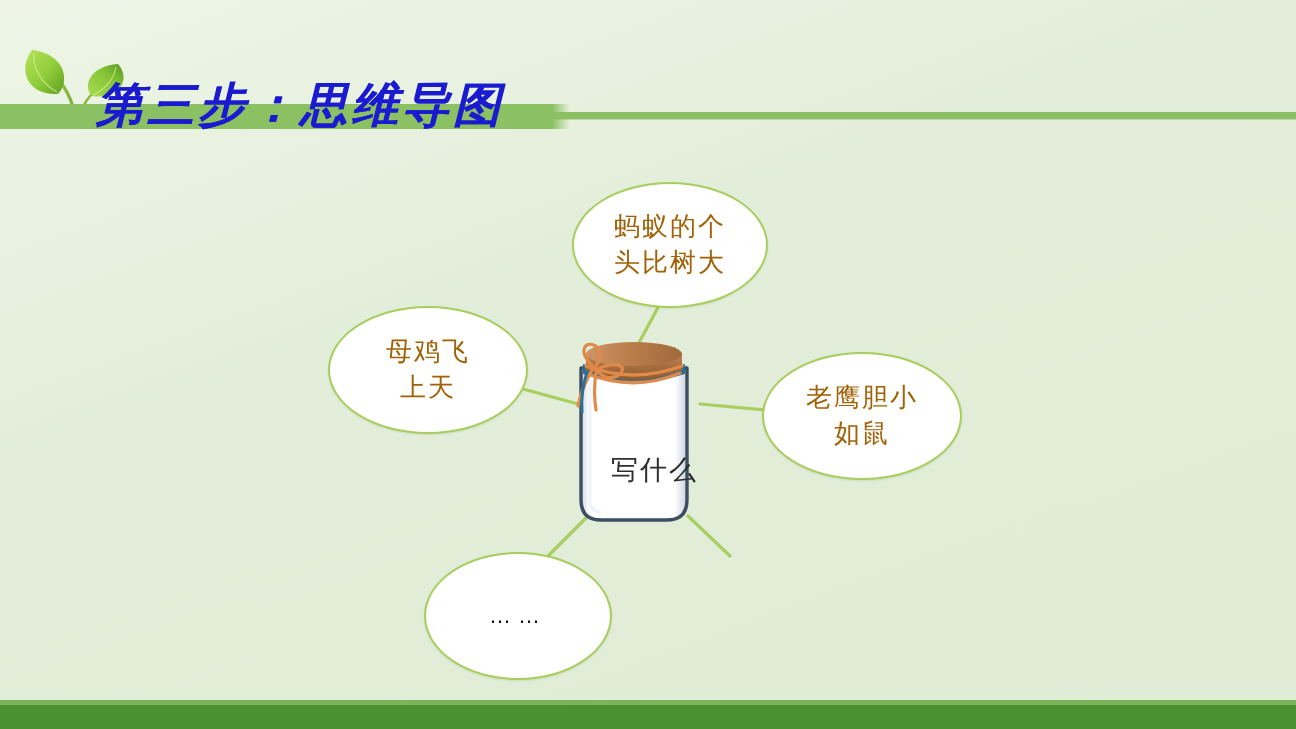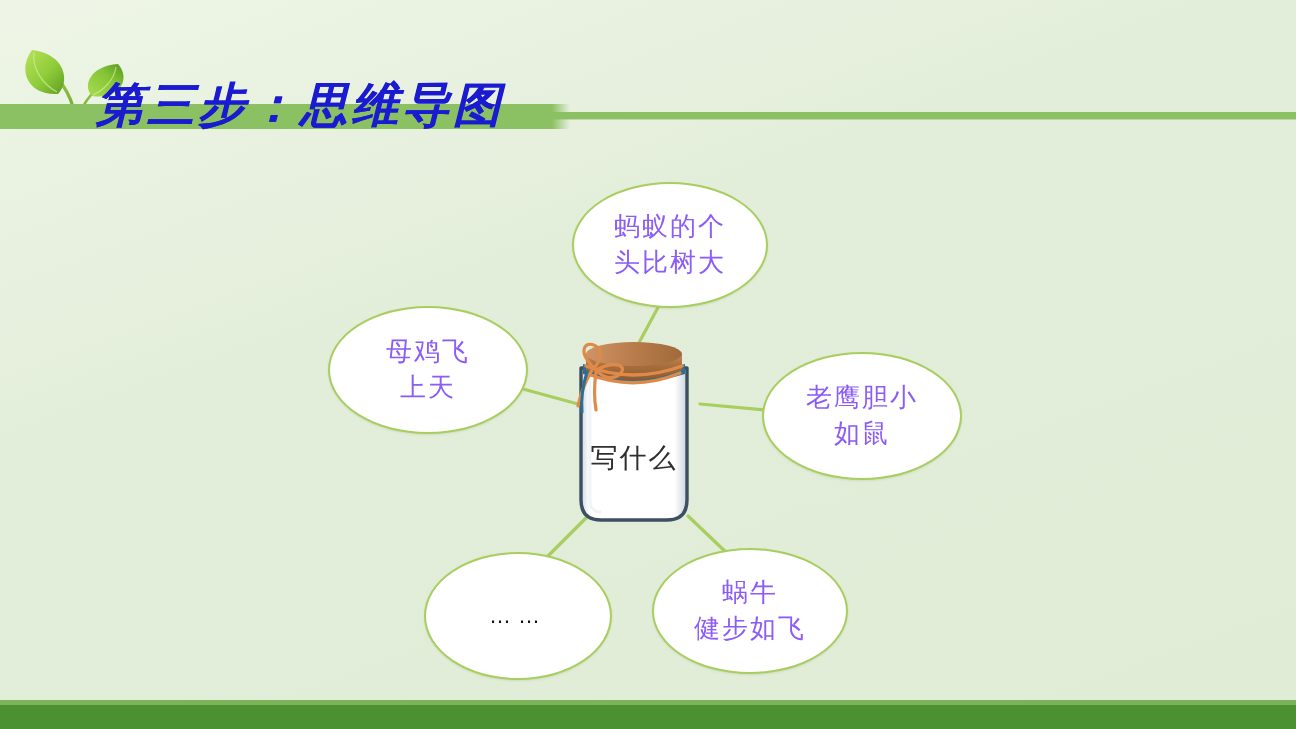--- a/index.html
+++ b/index.html
@@ -106,21 +106,21 @@
   .node {
     position: absolute;
     box-sizing: border-box;
     background: #ffffff;
     border: 2.5px solid #a7ce5e;
     border-radius: 50%;
     display: flex;
     align-items: center;
     justify-content: center;
     text-align: center;
-    color: #8b5cf6;
+    color: #a16207;
     font-family: "Liberation Serif", "DejaVu Serif", serif;
     font-size: 26px;
     line-height: 1.38;
     letter-spacing: 2px;
     white-space: pre-line;
     box-shadow: 0 1px 2px rgba(120,150,90,.18);
   }
 
   .node-dots {
     font-family: "Liberation Sans", sans-serif;
@@ -140,23 +140,23 @@
   .jar {
     position: absolute;
     left: 570px;
     top: 340px;
     width: 128px;
     height: 188px;
   }
   .jar-label {
     position: absolute;
     left: 570px;
-    top: 440px;
+    top: 452px;
     width: 128px;
-    text-align: center;
+    text-align: right;
     font-family: "Liberation Serif", "DejaVu Serif", serif;
     font-size: 27px;
     letter-spacing: 2px;
     color: #2e2e2e;
     pointer-events: none;
   }
 </style>
 </head>
 <body>
 
@@ -202,22 +202,20 @@
   <div class="header-thick-bar"></div>
 
   <div class="slide-title">第三步：思维导图</div>
 
   <div class="node node-top">蚂蚁的个
 头比树大</div>
   <div class="node node-right">老鹰胆小
 如鼠</div>
   <div class="node node-left">母鸡飞
 上天</div>
-  <div class="node node-bottom-right">蜗牛
-健步如飞</div>
   <div class="node node-bottom-left node-dots">……</div>
 
   <svg class="jar" viewBox="0 0 128 188" xmlns="http://www.w3.org/2000/svg">
     <defs>
       <linearGradient id="glassGrad" x1="0%" y1="0%" x2="100%" y2="0%">
         <stop offset="0%" stop-color="#cfd8e0"></stop>
         <stop offset="8%" stop-color="#ffffff"></stop>
         <stop offset="88%" stop-color="#ffffff"></stop>
         <stop offset="100%" stop-color="#cbd5dd"></stop>
       </linearGradient>

